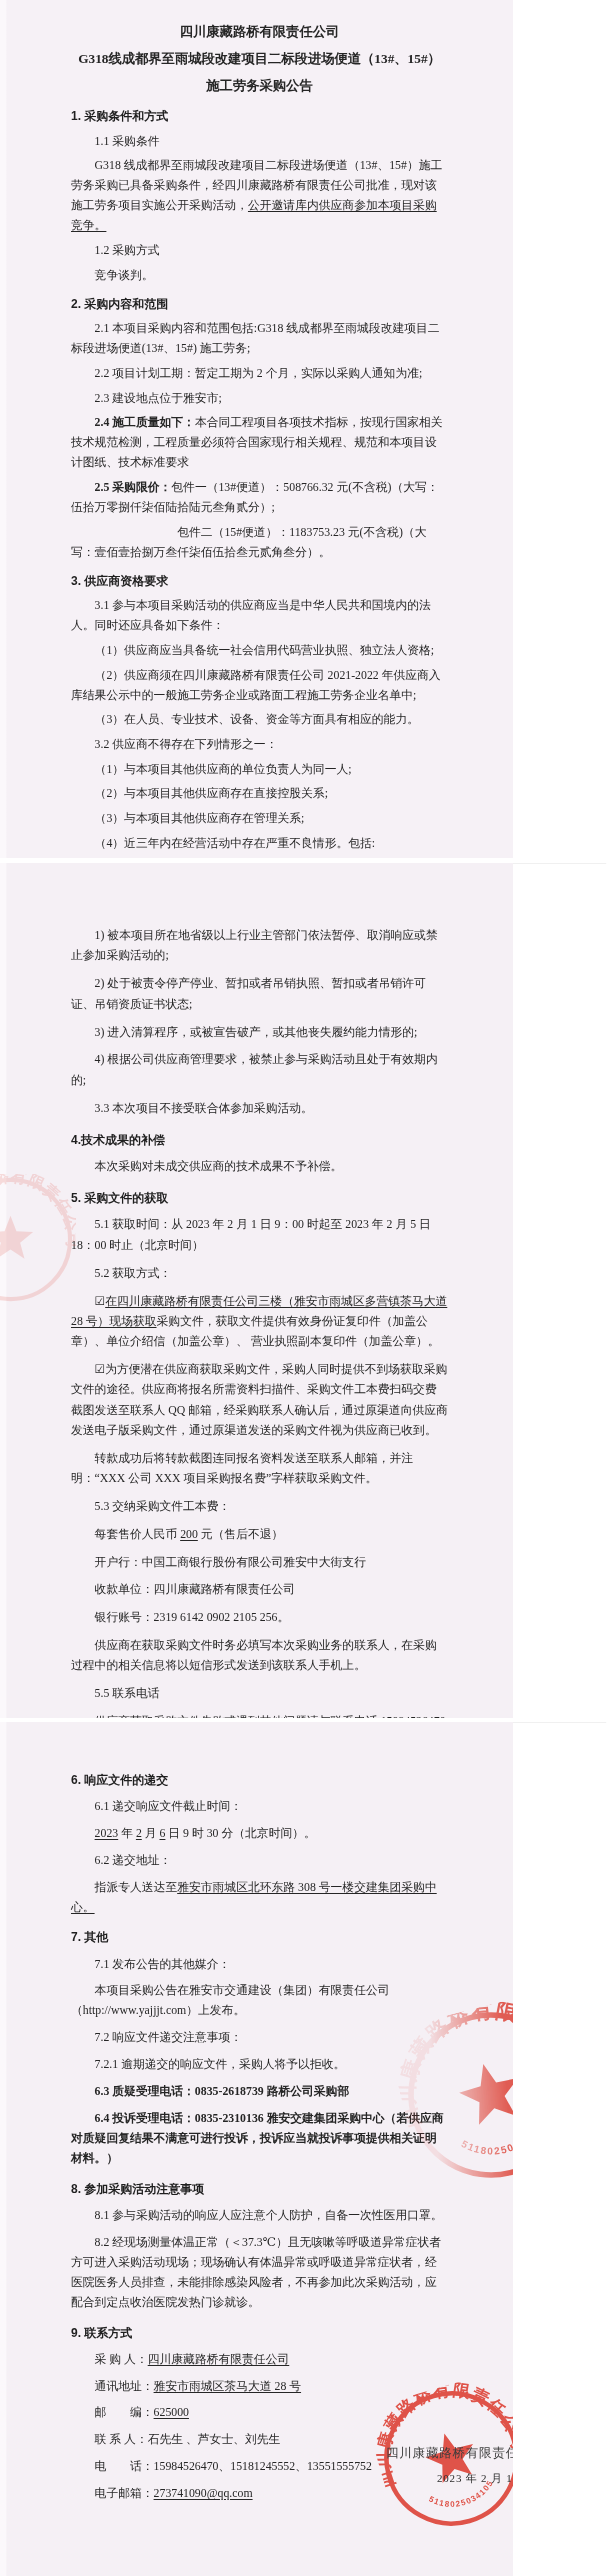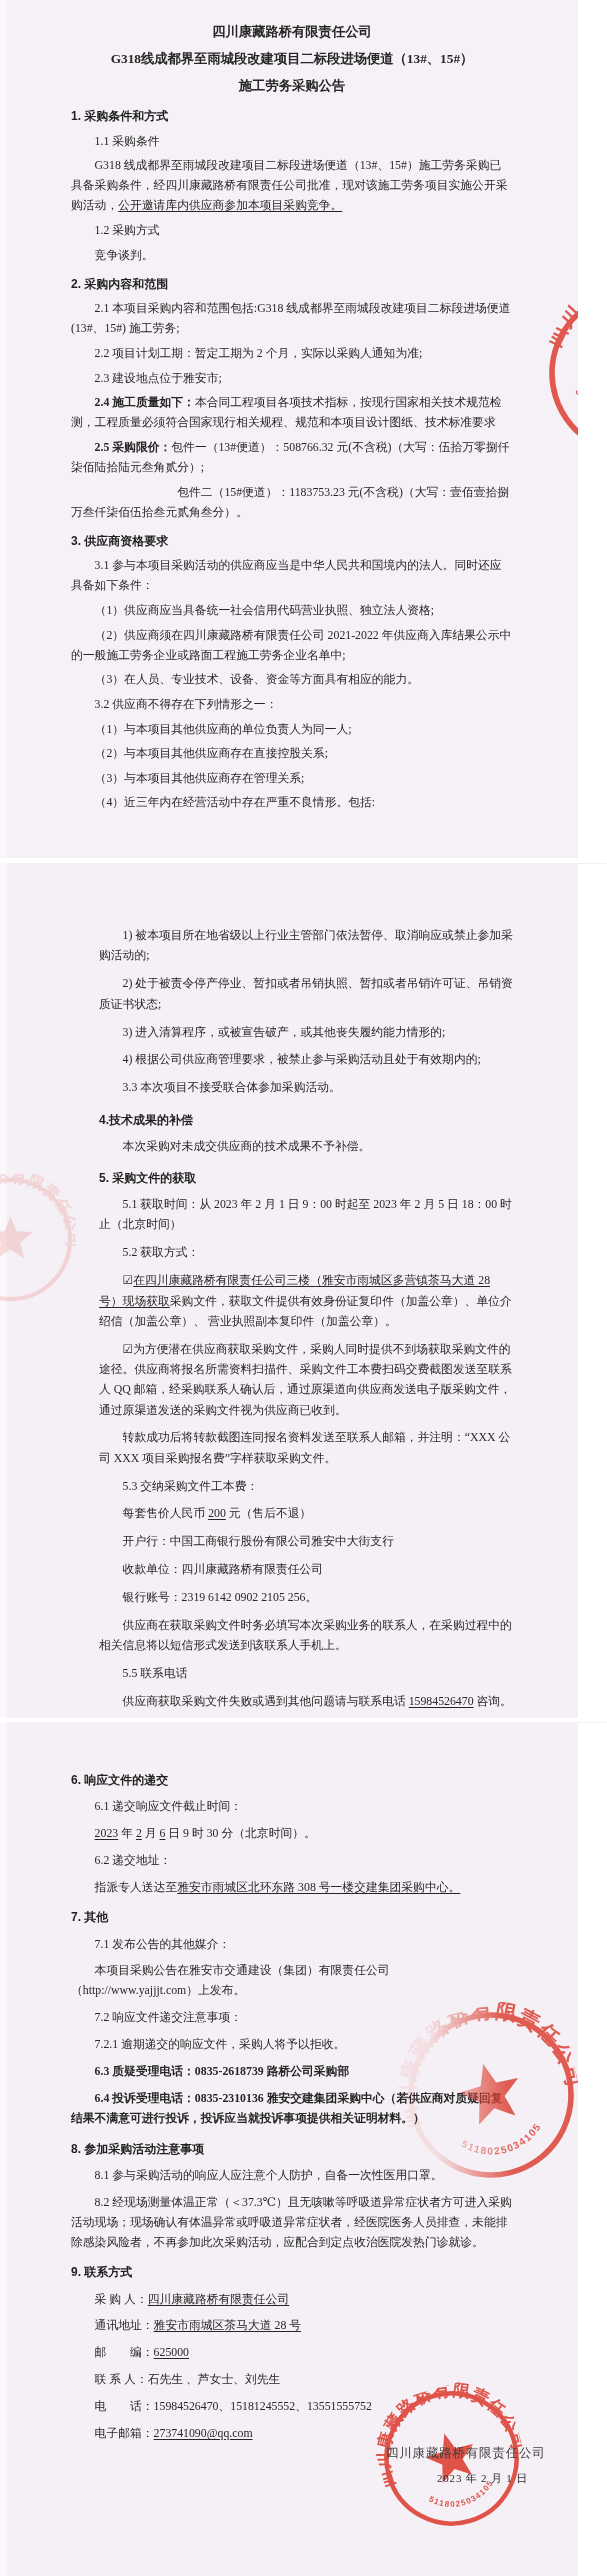--- a/index.html
+++ b/index.html
@@ -11,32 +11,32 @@
   html,body{margin:0;padding:0;}
   body{
     width:607px;
     background:#ffffff;
     font-family:"Liberation Serif","DejaVu Serif",serif;
     color:var(--ink);
   }
   .doc{width:607px;position:relative;}
   .page{
     position:relative;
-    width:578px;
+    width:513px;
     overflow:hidden;
     box-sizing:border-box;
     background:linear-gradient(90deg,#fbf8fb 0px,#fbf8fb 6px,var(--paper) 6.8px);
   }
   .page .content{
     position:relative;
     padding:0 65px 0 71px;
     box-sizing:border-box;
   }
   #page1{height:858px;}
-  #page2{height:855px;background:linear-gradient(90deg,#fbf8fb 0px,#fbf8fb 6px,var(--paper2) 6.8px);padding-left:28px;}
+  #page2{height:855px;background:linear-gradient(90deg,#fbf8fb 0px,#fbf8fb 6px,var(--paper2) 6.8px);}
   #page3{height:854px;background:linear-gradient(90deg,#fbf8fb 0px,#fbf8fb 6px,var(--paper2) 6.8px);}
   .sep{height:4.6px;background:#ffffff;box-shadow:0 0.8px 0.8px rgba(0,0,0,0.06);}
   #page1 .content{padding-top:20px;}
   #page2 .content{padding-top:55px;}
   #page3 .content{padding-top:37px;}
 
   .blk{font-size:11.8px;line-height:1.7;}
   .title{
     text-align:center;font-weight:bold;font-size:13.3px;
     margin:6.8px 0;text-indent:0;line-height:1.55;

